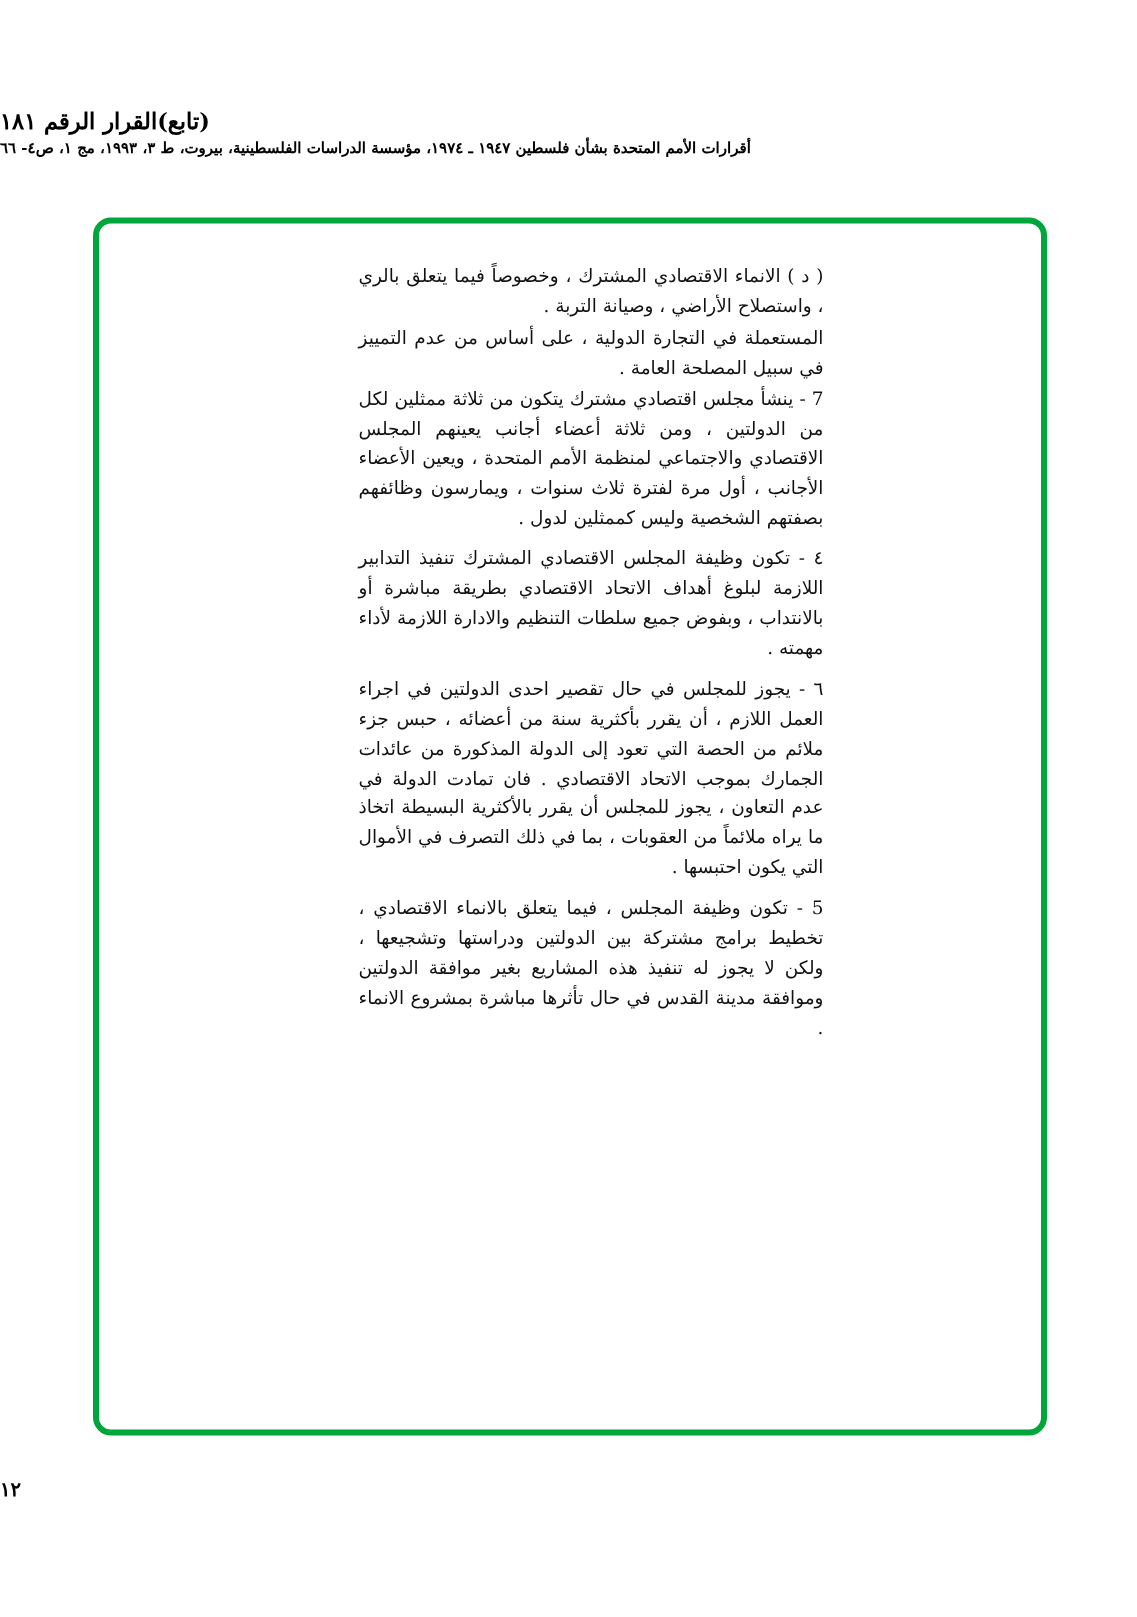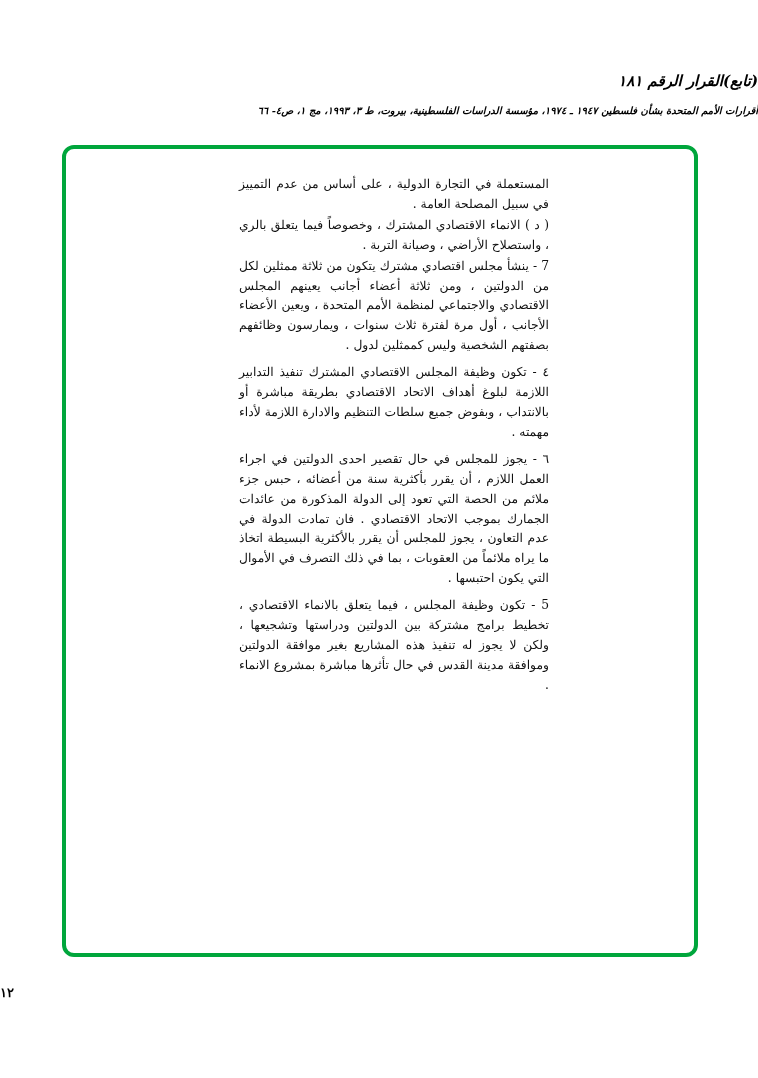--- a/index.html
+++ b/index.html
@@ -18,32 +18,31 @@
   .page {
     position: absolute;
     inset: 0;
     background: #ffffff;
   }
   .doc-header {
     position: absolute;
     top: 72px;
     left: 0;
     right: 0;
-    text-align: right;
-    font-style: italic;
+    text-align: left;
   }
   .doc-title {
     font-size: 15px;
     font-weight: bold;
     letter-spacing: 0.5px;
     color: #000000;
     direction: rtl;
   }
   .doc-subtitle {
-    margin-top: 15px;
+    margin-top: 3px;
     font-size: 10px;
     font-weight: bold;
     color: #000000;
     direction: rtl;
     white-space: nowrap;
   }
   .content-frame {
     position: absolute;
     top: 145px;
     left: 62px;
@@ -95,22 +94,22 @@
 
 <div class="page">
 
   <div class="doc-header">
     <div class="doc-title">(تابع)القرار الرقم ١٨١</div>
     <div class="doc-subtitle">أقرارات الأمم المتحدة بشأن فلسطين ١٩٤٧ ـ ١٩٧٤، مؤسسة الدراسات الفلسطينية، بيروت، ط ٣، ١٩٩٣، مج ١، ص٤- ٦٦</div>
   </div>
 
   <div class="content-frame">
     <div class="body-text">
+      <p class="para tight">( د ) الانماء الاقتصادي المشترك ، وخصوصاً فيما يتعلق بالري ، واستصلاح الأراضي ، وصيانة التربة .</p>
       <p class="para tight">المستعملة في التجارة الدولية ، على أساس من عدم التمييز في سبيل المصلحة العامة .</p>
-      <p class="para tight">( د ) الانماء الاقتصادي المشترك ، وخصوصاً فيما يتعلق بالري ، واستصلاح الأراضي ، وصيانة التربة .</p>
       <p class="para gap">7 - ينشأ مجلس اقتصادي مشترك يتكون من ثلاثة ممثلين لكل من الدولتين ، ومن ثلاثة أعضاء أجانب يعينهم المجلس الاقتصادي والاجتماعي لمنظمة الأمم المتحدة ، ويعين الأعضاء الأجانب ، أول مرة لفترة ثلاث سنوات ، ويمارسون وظائفهم بصفتهم الشخصية وليس كممثلين لدول .</p>
       <p class="para gap">٤ - تكون وظيفة المجلس الاقتصادي المشترك تنفيذ التدابير اللازمة لبلوغ أهداف الاتحاد الاقتصادي بطريقة مباشرة أو بالانتداب ، وبفوض جميع سلطات التنظيم والادارة اللازمة لأداء مهمته .</p>
       <p class="para gap">٦ - يجوز للمجلس في حال تقصير احدى الدولتين في اجراء العمل اللازم ، أن يقرر بأكثرية سنة من أعضائه ، حبس جزء ملائم من الحصة التي تعود إلى الدولة المذكورة من عائدات الجمارك بموجب الاتحاد الاقتصادي . فان تمادت الدولة في عدم التعاون ، يجوز للمجلس أن يقرر بالأكثرية البسيطة اتخاذ ما يراه ملائماً من العقوبات ، بما في ذلك التصرف في الأموال التي يكون احتبسها .</p>
       <p class="para gap">5 - تكون وظيفة المجلس ، فيما يتعلق بالانماء الاقتصادي ، تخطيط برامج مشتركة بين الدولتين ودراستها وتشجيعها ، ولكن لا يجوز له تنفيذ هذه المشاريع بغير موافقة الدولتين وموافقة مدينة القدس في حال تأثرها مباشرة بمشروع الانماء .</p>
     </div>
   </div>
 
   <div class="page-number">١٢</div>
 
 </div>

